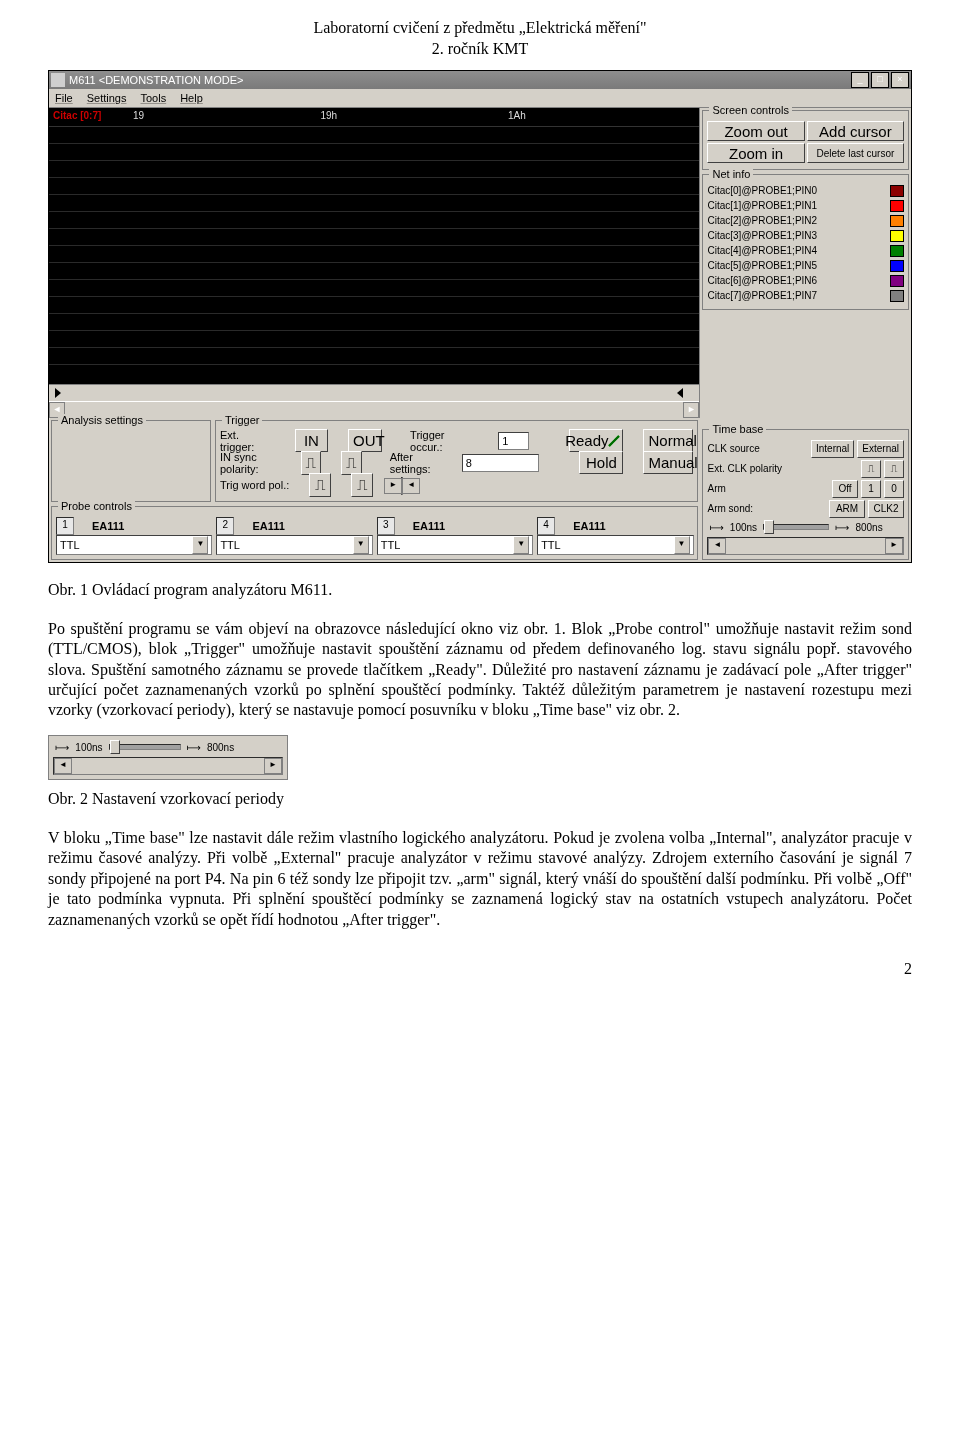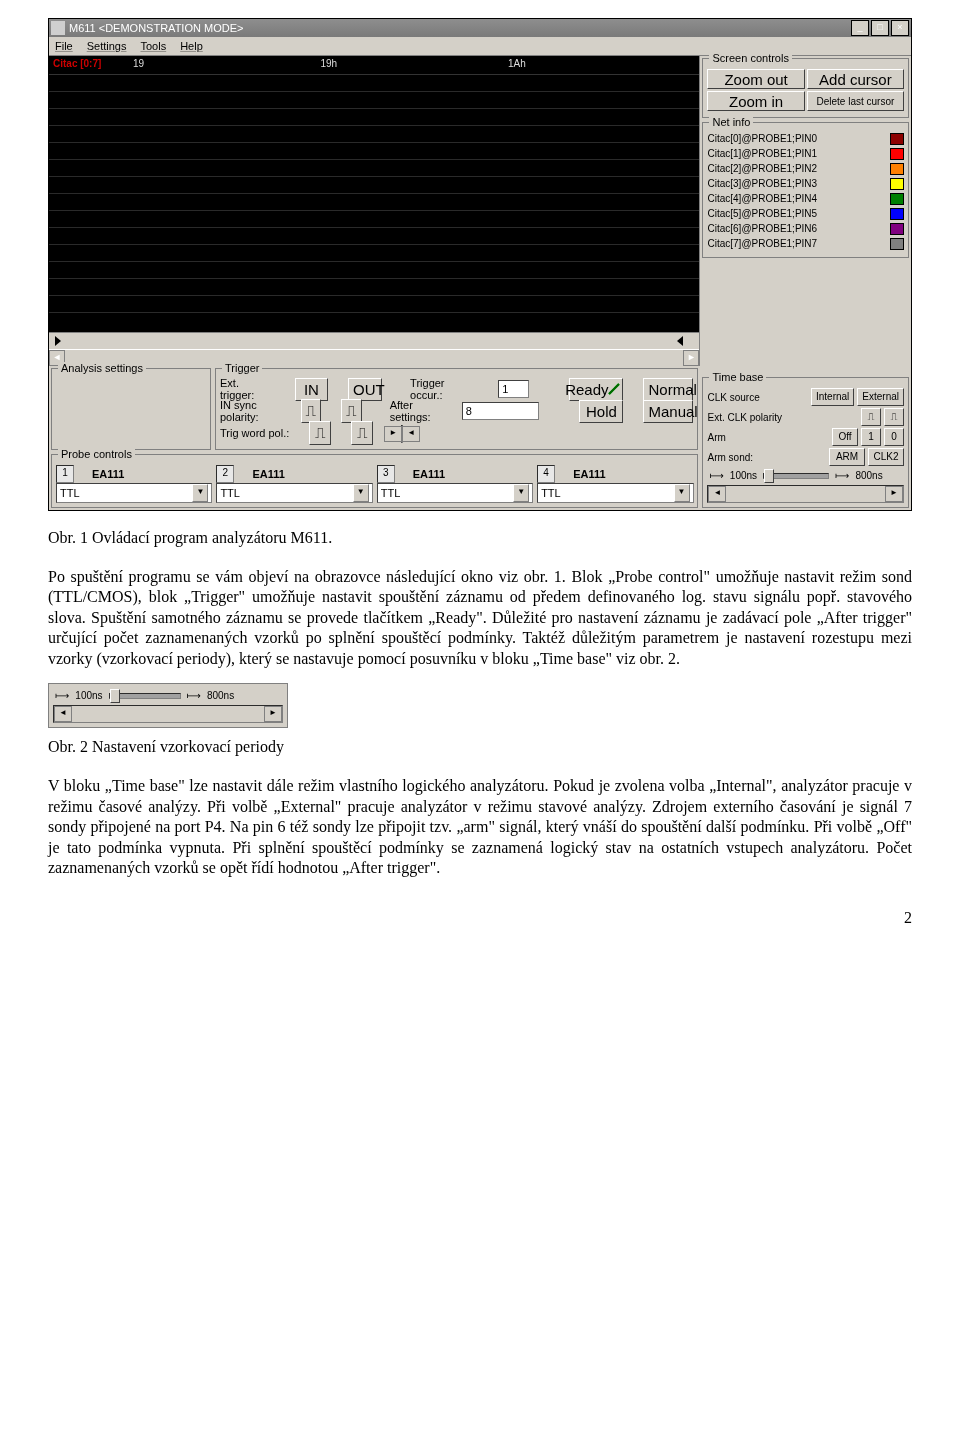--- a/index.html
+++ b/index.html
@@ -285,20 +285,24 @@
     text-align: right;
     font-size: 16px;
     margin-top: 30px;
   }
 </style>
 </head>
 <body>
 
 <div class="page">
 
+  <div class="doc-header">
+    <div>Laboratorní cvičení z předmětu „Elektrická měření"</div>
+    <div>2. ročník KMT</div>
+  </div>
 
   <div class="app-screenshot">
 
     <div class="titlebar">
       <div class="title-icon"></div>
       <div class="title-text">M611 &lt;DEMONSTRATION MODE&gt;</div>
       <div class="win-btns">
         <div class="win-btn">_</div>
         <div class="win-btn">□</div>
         <div class="win-btn">×</div>

